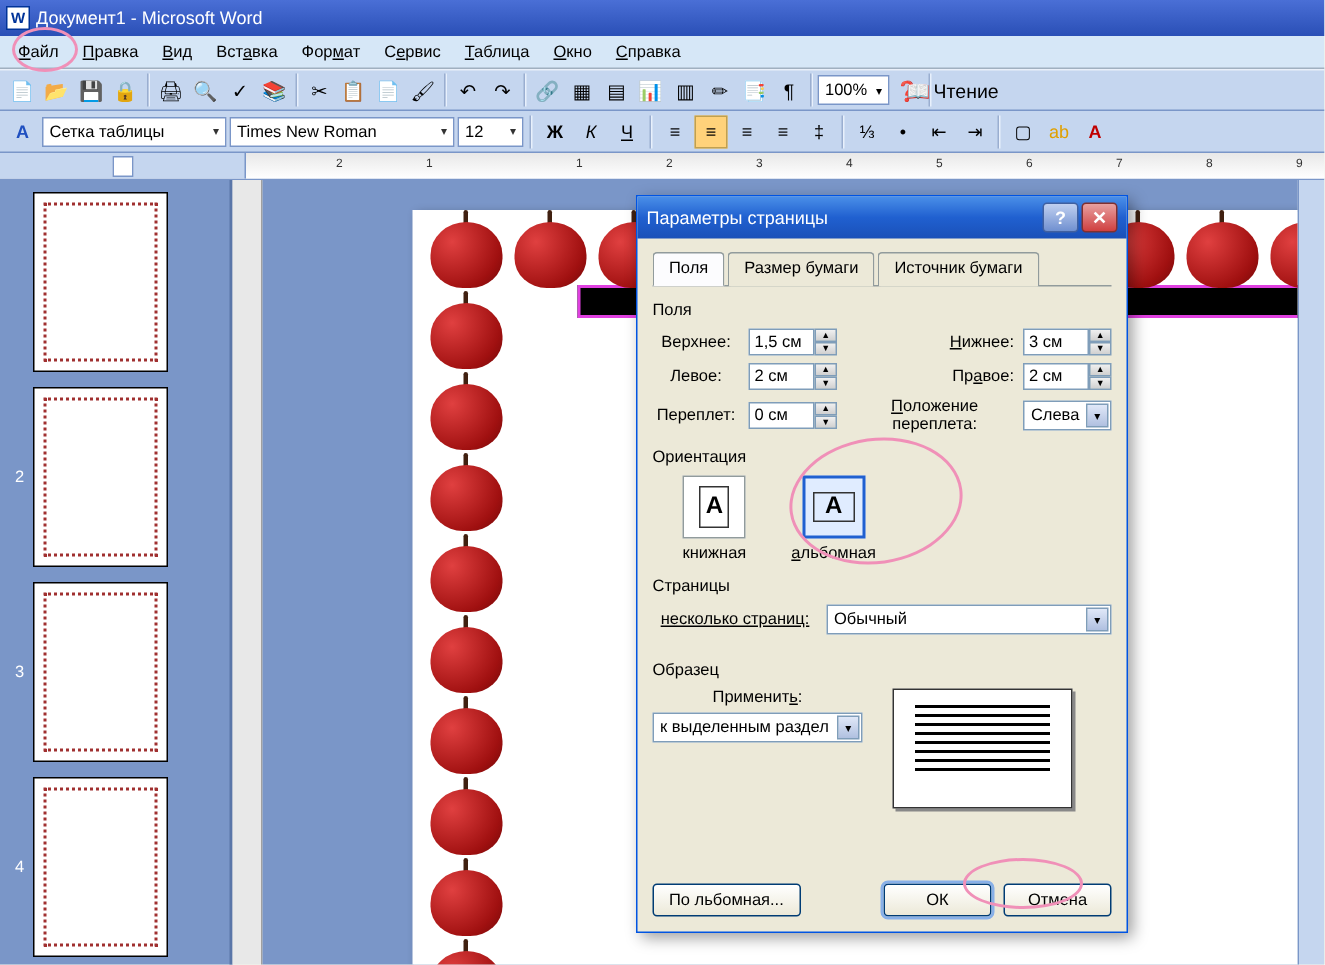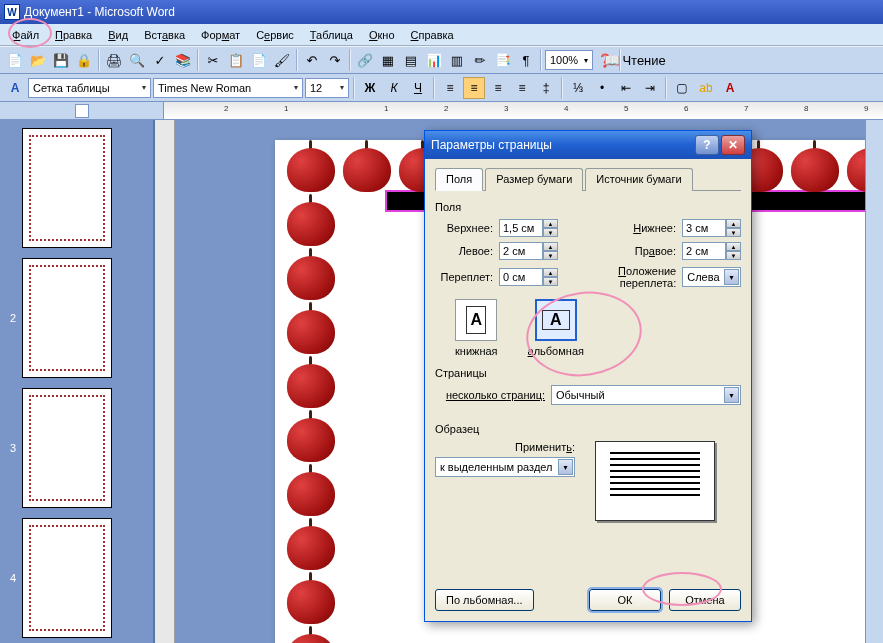--- a/index.html
+++ b/index.html
@@ -55,21 +55,21 @@
 .dlg-tbtn { width:24px; height:20px; background:linear-gradient(#e8a0a0,#d04040); border:1px solid #803030; border-radius:3px; display:flex; align-items:center; justify-content:center; color:#fff; font-weight:bold; cursor:pointer;}
 .dlg-tbtn.help { background:linear-gradient(#c0d0f0,#7090d0); border-color:#4060a0; }
 .dlg-body { padding:8px 10px; }
 .tabs { display:flex; border-bottom:1px solid #919b9c; margin-bottom:10px; height:24px; }
 .tab { padding:4px 10px; border:1px solid #919b9c; border-bottom:none; background:#ece9d8; margin-right:2px; cursor:pointer; position:relative; top:1px; font-size:11px; border-radius:3px 3px 0 0; }
 .tab.active { background:#fcfcfe; border-bottom:1px solid #fcfcfe; z-index:2; }
 
 .fieldgroup { margin-bottom:10px; }
 .fieldgroup .gtitle { font-size:11px; margin-bottom:6px; }
 .fieldrow { display:flex; align-items:center; margin-bottom:5px; gap:6px; }
-.flabel { font-size:11px; min-width:58px; text-align:right; }
+.flabel { font-size:11px; min-width:58px; text-align:center; }
 .flabel.r { text-align:right; }
 .spinbox { display:flex; align-items:flex-end; }
 .spinbox input { width:44px; height:18px; border:1px solid #7f9db9; padding:0 3px; font-size:11px; }
 .spinbtns { display:flex; flex-direction:column; }
 .spinbtns div { width:15px; height:9px; background:linear-gradient(#f0f0f0,#d0d0d0); border:1px solid #7f9db9; font-size:6px; display:flex; align-items:center; justify-content:center; cursor:pointer; line-height:1; }
 .selbox { height:20px; border:1px solid #7f9db9; background:#fff; padding:0 4px; font-size:11px; display:flex; align-items:center; justify-content:space-between; cursor:pointer;}
 .selbox .arrow { font-size:8px; background:linear-gradient(#e0e8f8,#b0c0e0); border:1px solid #7f9db9; width:15px; height:16px; display:flex; align-items:center; justify-content:center; margin-right:-3px;}
 
 .orient { display:flex; gap:30px; margin:6px 0 6px 20px; }
 .orientbtn { display:flex; flex-direction:column; align-items:center; gap:4px; cursor:pointer; }
@@ -390,20 +390,21 @@
           </div>
         <div class="flabel" style="min-width:auto;margin-left:6px;"><u>П</u>оложение переплета:</div>
         <div class="selbox" style="width:64px;">
             <span>Слева</span>
             <span class="arrow">▾</span>
           </div>
       </div>
     </div>
 
     <div class="fieldgroup">
+      <div class="gtitle">Ориентация</div>
       <div class="orient">
         <div class="orientbtn">
           <div class="orienticon">
               <div class="page-p">A</div>
             </div>
           <span>книжная</span>
         </div>
         <div class="orientbtn">
           <div class="orienticon selected">
               <div class="page-l">A</div>

